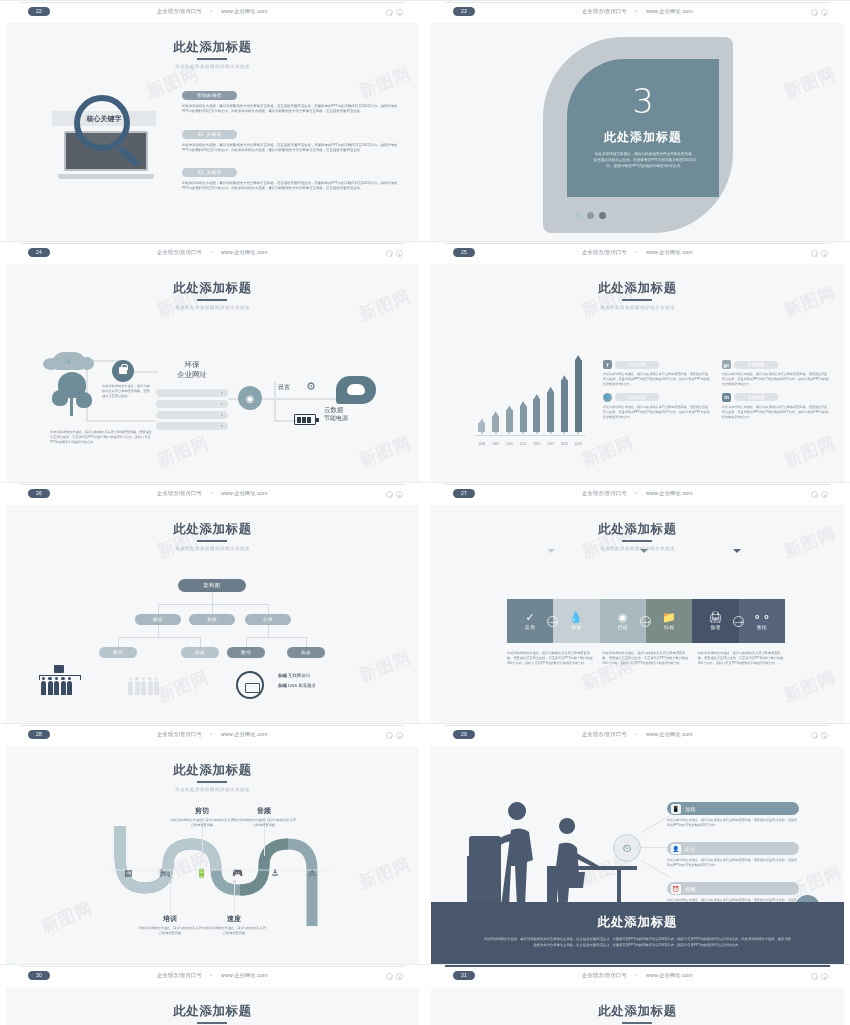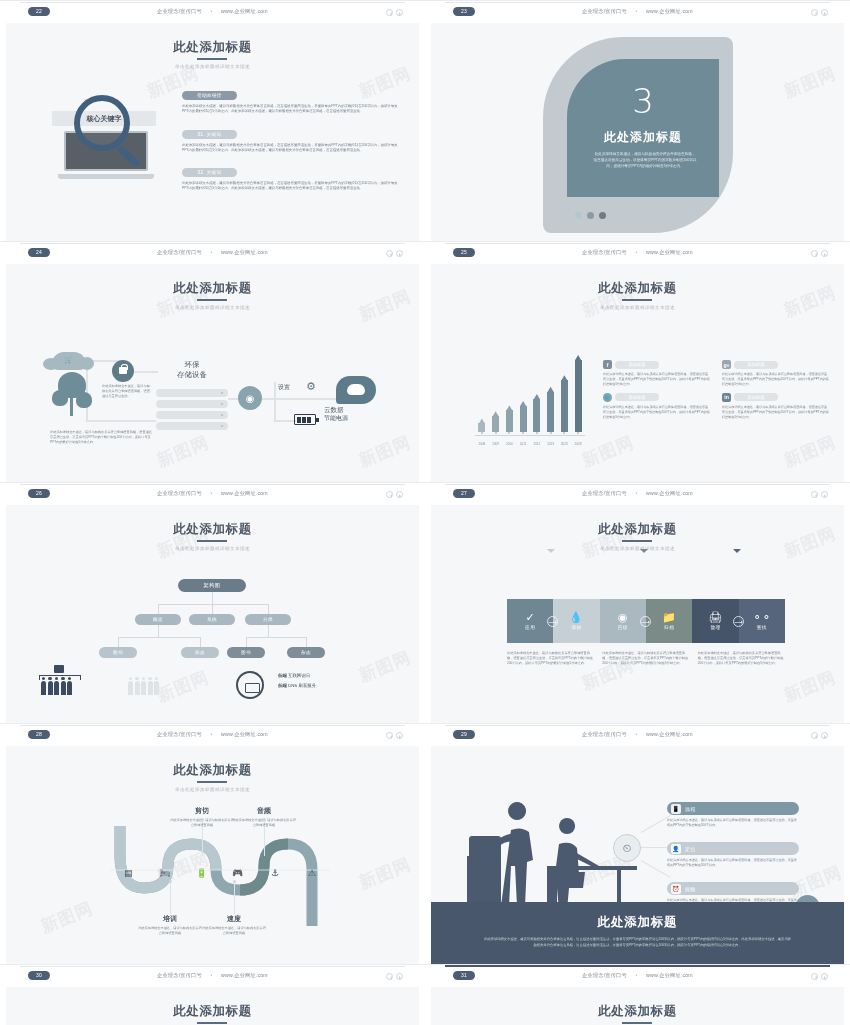--- a/index.html
+++ b/index.html
@@ -459,21 +459,21 @@
           <div class="cartglyph">🛒</div>
           <div class="trees">
             <div class="t t1"></div>
               <div class="t t2"></div>
               <div class="t t3"></div>
               <div class="trunk"></div>
           </div>
           <div class="lockcircle"></div>
           <div class="ecolabel">
             <div>环保</div>
-            <div>存储设备</div>
+            <div>企业网址</div>
           </div>
           <div class="servers">
             <div class="row"></div>
               <div class="row"></div>
               <div class="row"></div>
               <div class="row"></div>
           </div>
           <div class="wifi">◉</div>
           <div class="setlabel">设置</div>
           <div class="gear">⚙</div>

